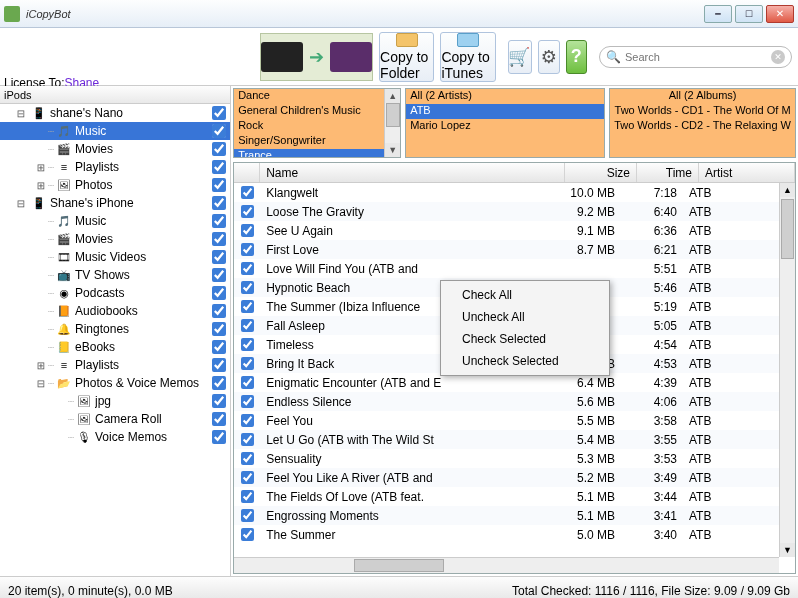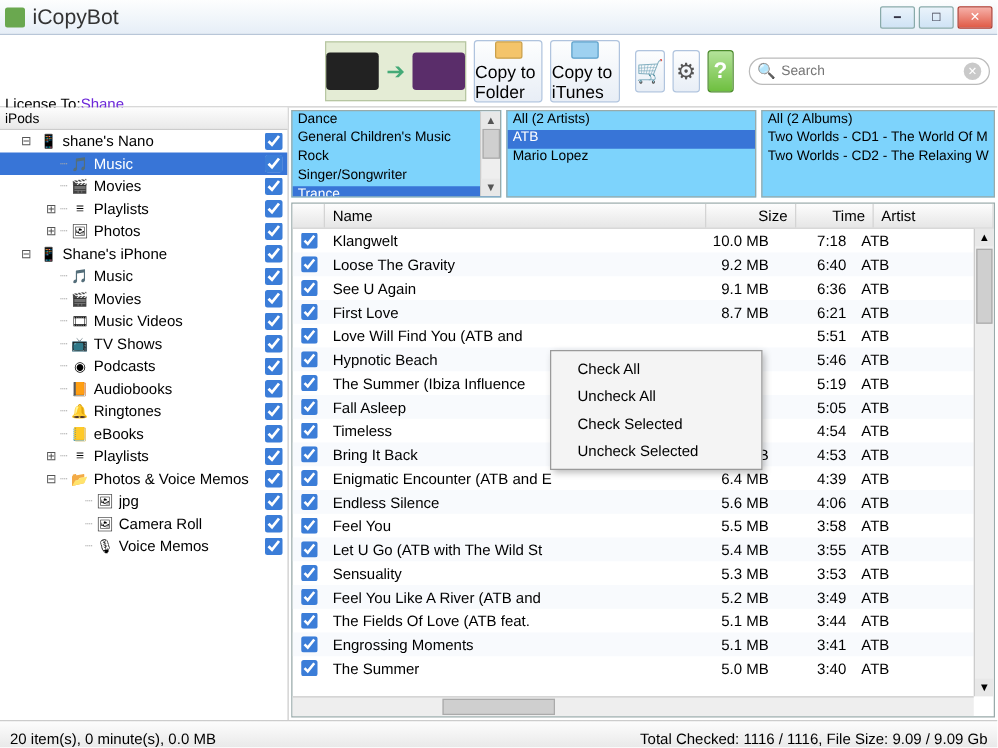--- a/index.html
+++ b/index.html
@@ -1,21 +1,21 @@
 <!DOCTYPE html>
 <html><head>
 <meta charset="utf-8">
 <style>
 * { box-sizing: border-box; margin: 0; padding: 0; font-family: "Segoe UI", Tahoma, sans-serif; font-size: 12px; }
 body { background: #fff; width: 798px; height: 598px; overflow: hidden; position: relative; }
 
 
 .titlebar { height: 28px; background: linear-gradient(#fdfefe,#e6eef7); border-bottom: 1px solid #b8c6d8; display: flex; align-items: center; padding: 0 4px; }
 .titlebar .appicon { width: 16px; height: 16px; background: #6aa84f; border-radius: 2px; margin-right: 6px; }
-.titlebar .title { flex: 1; color: #333; font-size: 17px; }
+.titlebar .title { flex: 1; color: #333; font-size: 11px; font-style: italic; }
 .winbtns { display: flex; gap: 3px; }
 .winbtn { width: 28px; height: 18px; border: 1px solid #8aa; background: linear-gradient(#eaf3fb,#cfe3f5); border-radius: 2px; display: flex; align-items: center; justify-content: center; font-size: 10px; color:#334; cursor:pointer;}
 .winbtn.close { background: linear-gradient(#f6b0a8,#e05a46); color:#fff; border-color:#b03a2e;}
 .winbtn.close::before{content:"✕";}
 .winbtn.min::before{content:"━"; font-size:9px;}
 .winbtn.max::before{content:"☐"; font-size:9px;}
 
 
 .toolbar { height: 58px; border-bottom: 1px solid #ccc; display: flex; align-items: center; padding: 4px 6px 4px 0; gap: 6px; }
 .license { position: absolute; left: 4px; top: 76px; font-size: 12px; }
@@ -47,24 +47,24 @@
 .node .ic { width:16px; height:14px; margin:0 3px; display:inline-flex; align-items:center; justify-content:center; font-size:11px;}
 .node .lbl { flex:1; white-space:nowrap; overflow:hidden; text-overflow:ellipsis; font-size:12px;}
 .node .chk { width:14px; height:14px; accent-color:#3b7dd8;}
 .node.sel { background:#3875d7; color:#fff; }
 .node.sel .lbl{color:#fff;}
 .ind1{padding-left:14px;} .ind2{padding-left:34px;} .ind3{padding-left:54px;}
 
 
 .right { flex:1; display:flex; flex-direction:column; }
 .filters { height:74px; display:flex; gap:4px; padding:2px; }
-.fbox { border:1px solid #9aa; background:#7dd3fc; position:relative; overflow:hidden;}
+.fbox { border:1px solid #9aa; background:#fdba74; position:relative; overflow:hidden;}
 .fbox.genres{width:168px;}
 .fbox.artists{width:200px;}
-.fbox.albums{flex:1;}
+.fbox.albums{flex:1;text-align:center;}
 .fitem{height:15px;padding:0 4px;font-size:11px;white-space:nowrap;overflow:hidden;}
 .fitem.sel{background:#3875d7;color:#fff;}
 .fbox .sb{position:absolute;right:0;top:0;bottom:0;width:16px;background:#eee;border-left:1px solid #ccc;}
 .fbox .sb .th{height:24px;background:#cfcfcf;border:1px solid #aaa;margin:14px 1px 0;}
 .fbox .sb .ar{position:absolute;left:0;right:0;height:14px;background:#e8e8e8;display:flex;align-items:center;justify-content:center;font-size:9px;color:#555;}
 .fbox .sb .ar.up{top:0;} .fbox .sb .ar.dn{bottom:0;}
 
 
 .tablewrap{flex:1;border:1px solid #9aa;margin:2px;position:relative;overflow:hidden;}
 .thead{height:20px;background:linear-gradient(#fdfdfd,#e6e6e6);border-bottom:1px solid #ccc;display:flex;align-items:center;}

